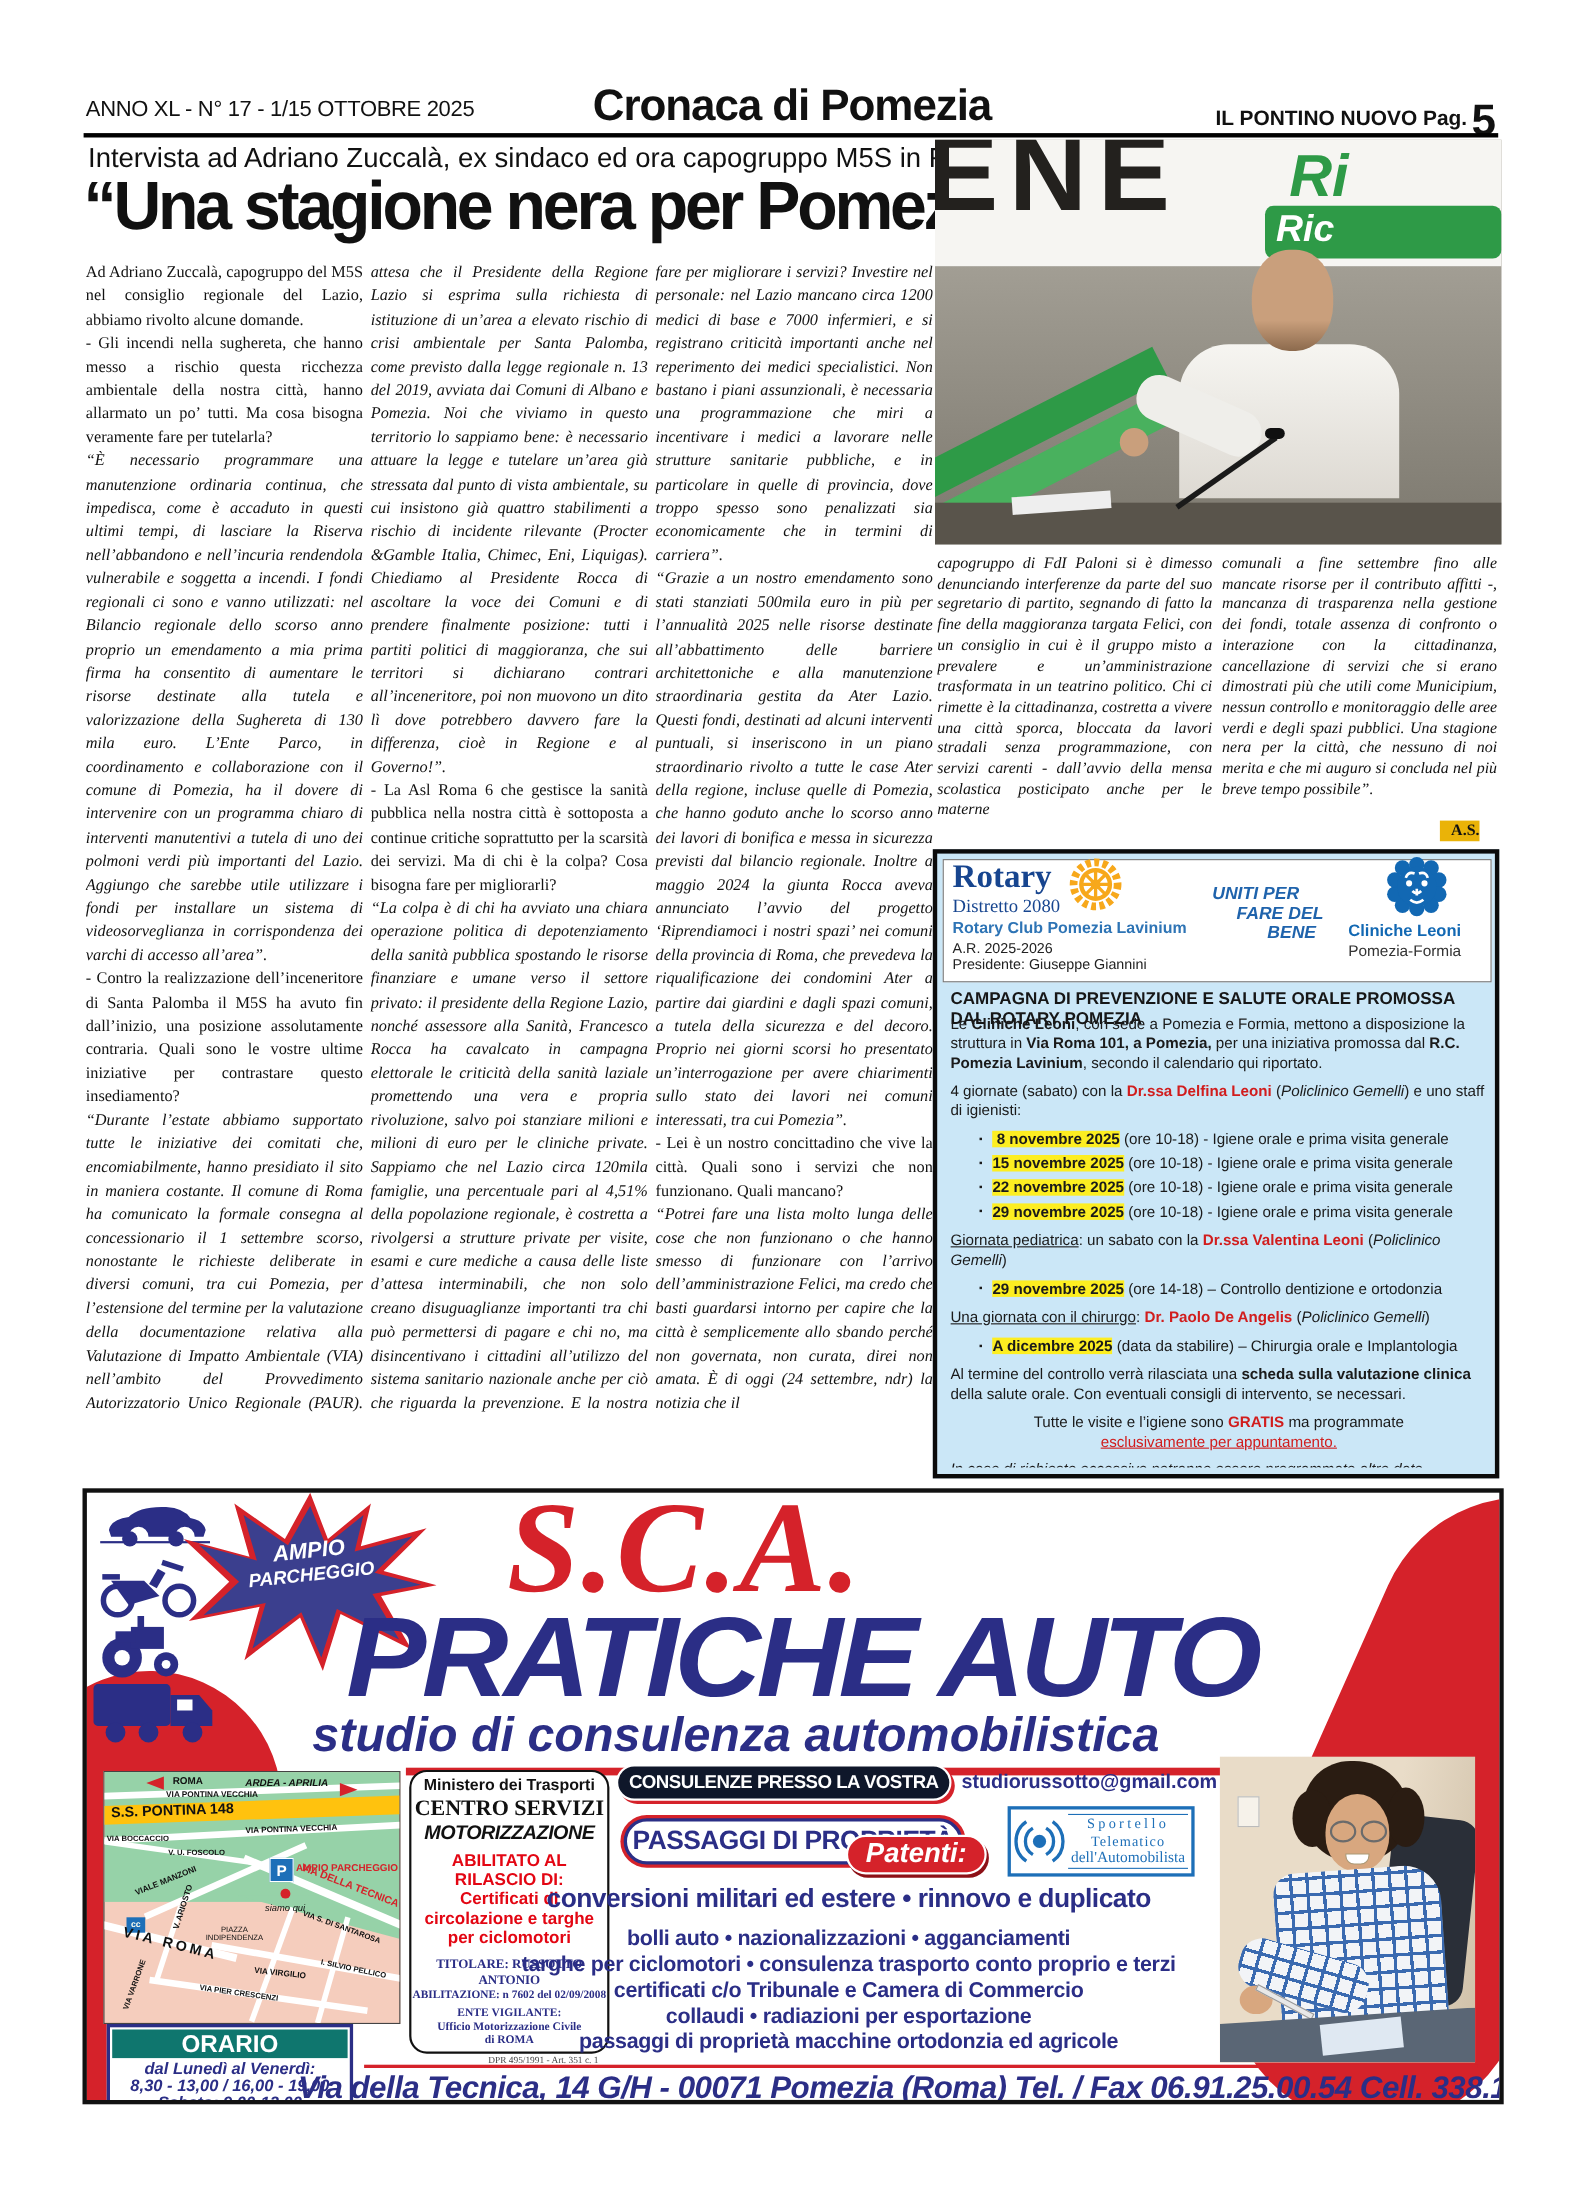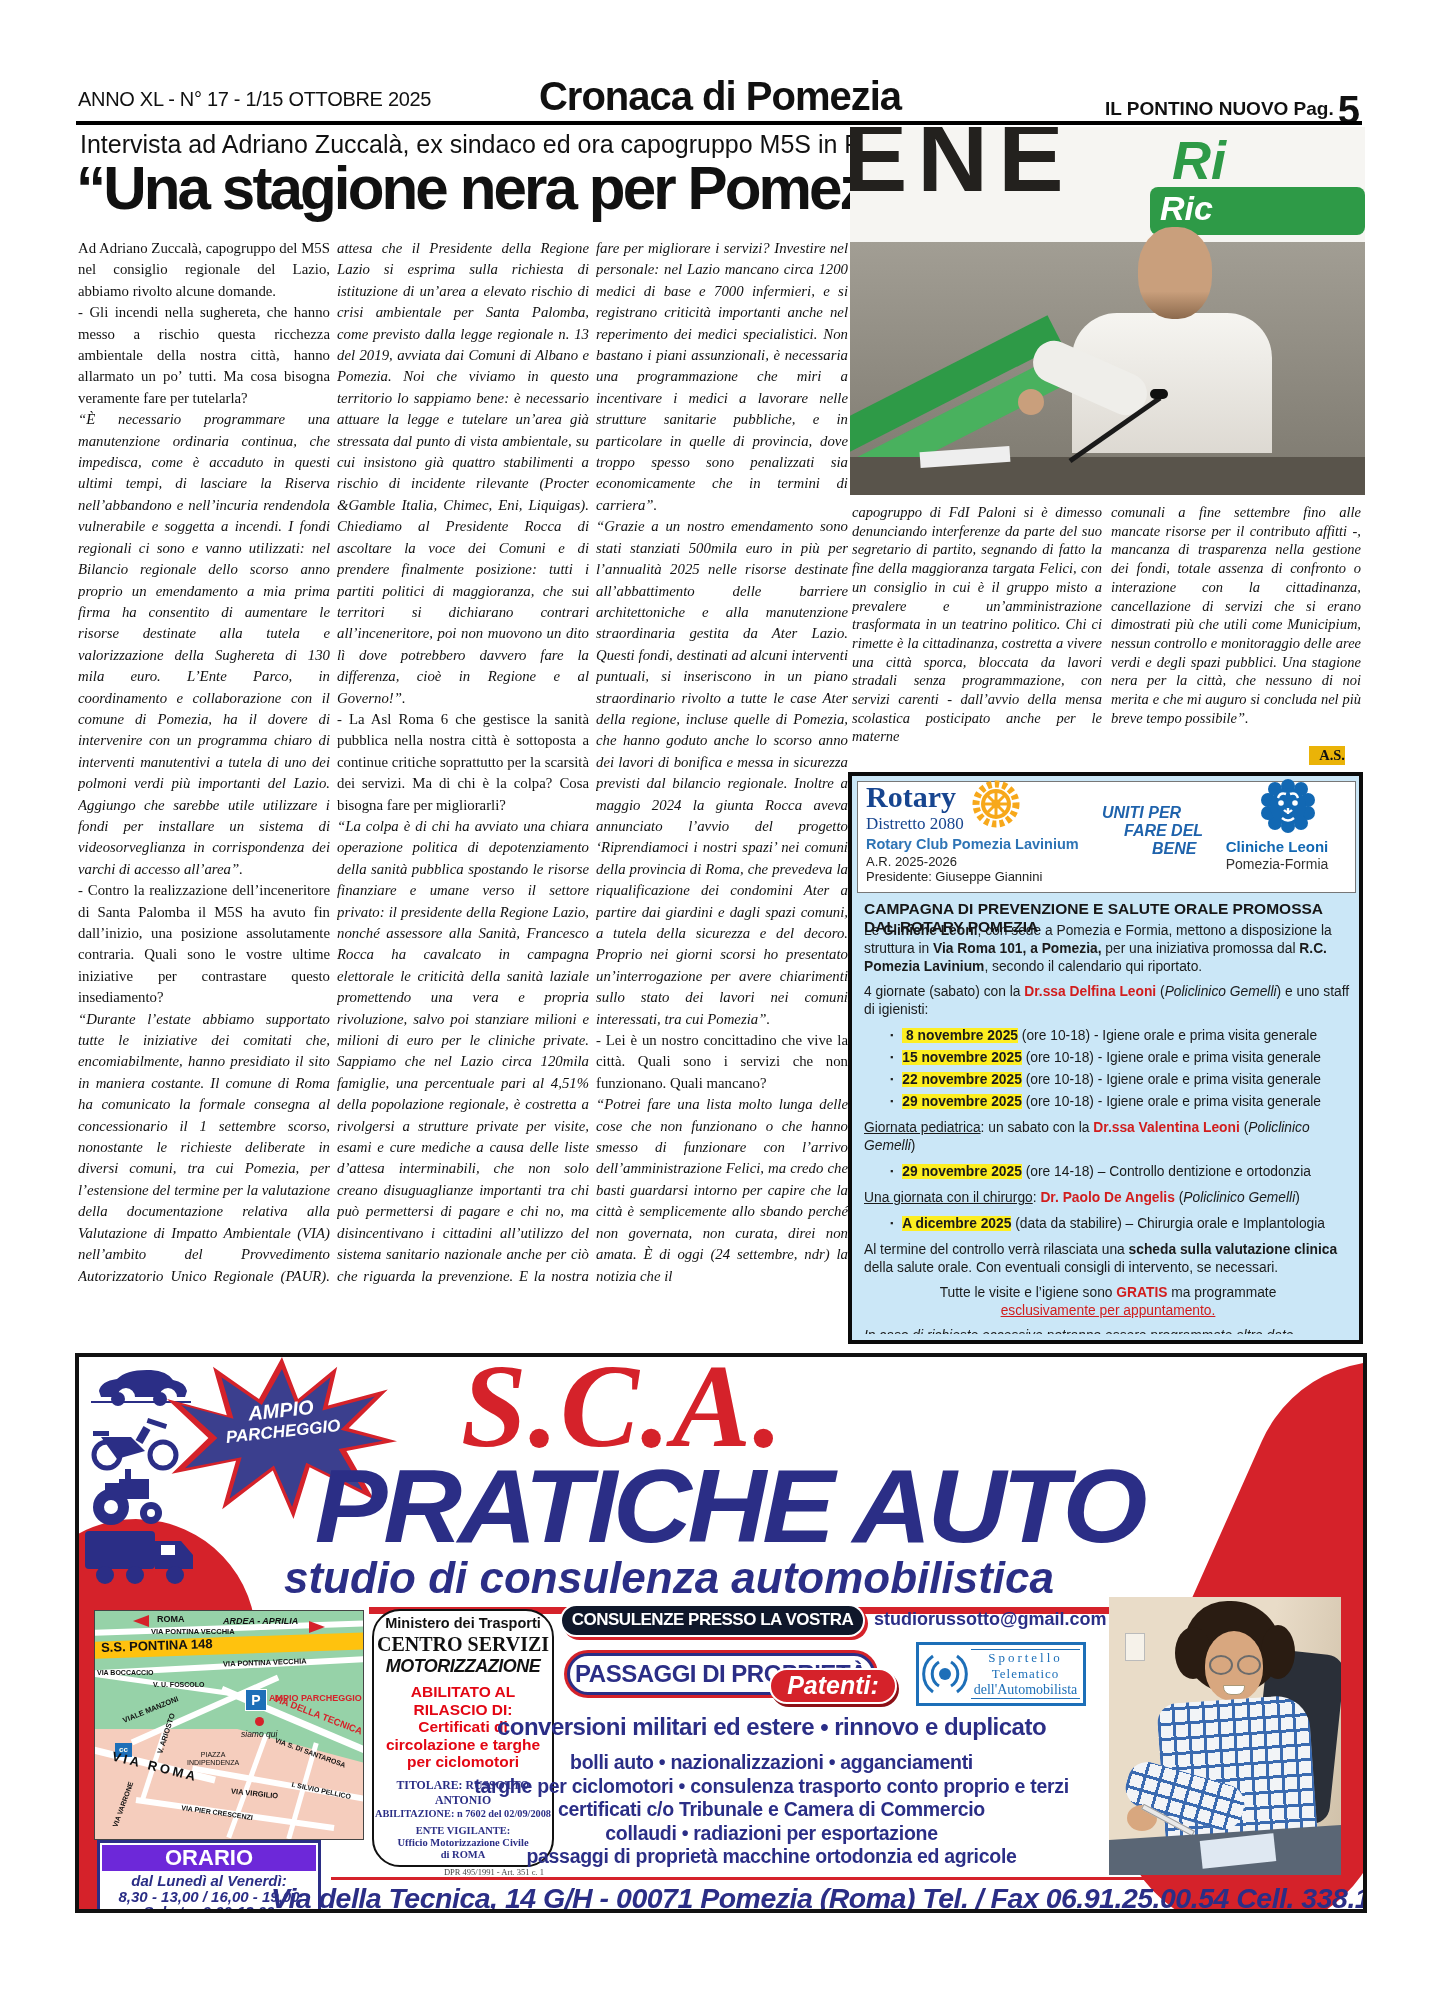--- a/index.html
+++ b/index.html
@@ -130,25 +130,25 @@
        font:bold 8px "Liberation Sans",sans-serif;text-align:center;line-height:14px;}
   #map .viaroma{left:16px;top:148px;font-size:13px;letter-spacing:3px;transform:rotate(14deg);}
   #map .piazza{left:92px;top:140px;font-size:7px;text-align:center;line-height:8px;font-weight:normal;}
   #map .sant{left:178px;top:138px;font-size:7px;transform:rotate(20deg);}
   #map .virg{left:136px;top:178px;font-size:7.5px;transform:rotate(6deg);}
   #map .pell{left:196px;top:176px;font-size:7px;transform:rotate(12deg);}
   #map .cresc{left:86px;top:198px;font-size:7px;transform:rotate(8deg);}
   #map .varr{left:4px;top:190px;font-size:7px;transform:rotate(-70deg);}
   
   #orario{left:18px;top:483px;width:224px;height:76px;border:3px solid #2b2e86;background:#fff;box-sizing:border-box;}
-  #orario .ohead{margin:2px;background:#6d28d9;color:#fff;text-align:center;
+  #orario .ohead{margin:2px;background:#0f766e;color:#fff;text-align:center;
         font:bold 22px "Liberation Sans",sans-serif;line-height:26px;}
   #orario .oline{text-align:center;font:bold italic 15px "Liberation Sans",sans-serif;color:#2b2e86;line-height:15.5px;}
   
-  #ministero{left:293px;top:252px;width:182px;height:258px;border:2px solid #111;border-radius:28px;
+  #ministero{left:293px;top:252px;width:182px;height:258px;border:2px solid #111;border-radius:16px;
         box-sizing:border-box;text-align:center;padding-top:4px;background:#fff;}
   #ministero .m1{font:bold 14.5px "Liberation Sans",sans-serif;}
   #ministero .m2{font:bold 20px "Liberation Serif",serif;margin-top:2px;}
   #ministero .m3{font:bold italic 18px "Liberation Sans",sans-serif;letter-spacing:-.5px;}
   #ministero .mred{margin-top:6px;}
   #ministero .mred div{font:bold 15.5px "Liberation Sans",sans-serif;color:#e30613;line-height:17.5px;}
   #ministero .mtit{margin-top:7px;font:bold 11.8px "Liberation Serif",serif;color:#2b2e86;}
   #ministero .mabil{font:bold 10.3px "Liberation Serif",serif;color:#2b2e86;}
   #ministero .mente{margin-top:6px;font:bold 10.5px "Liberation Serif",serif;color:#2b2e86;line-height:12px;}
   #ministero .mdpr{margin-top:6px;text-align:right;padding-right:8px;font:8.5px "Liberation Serif",serif;color:#444;}

